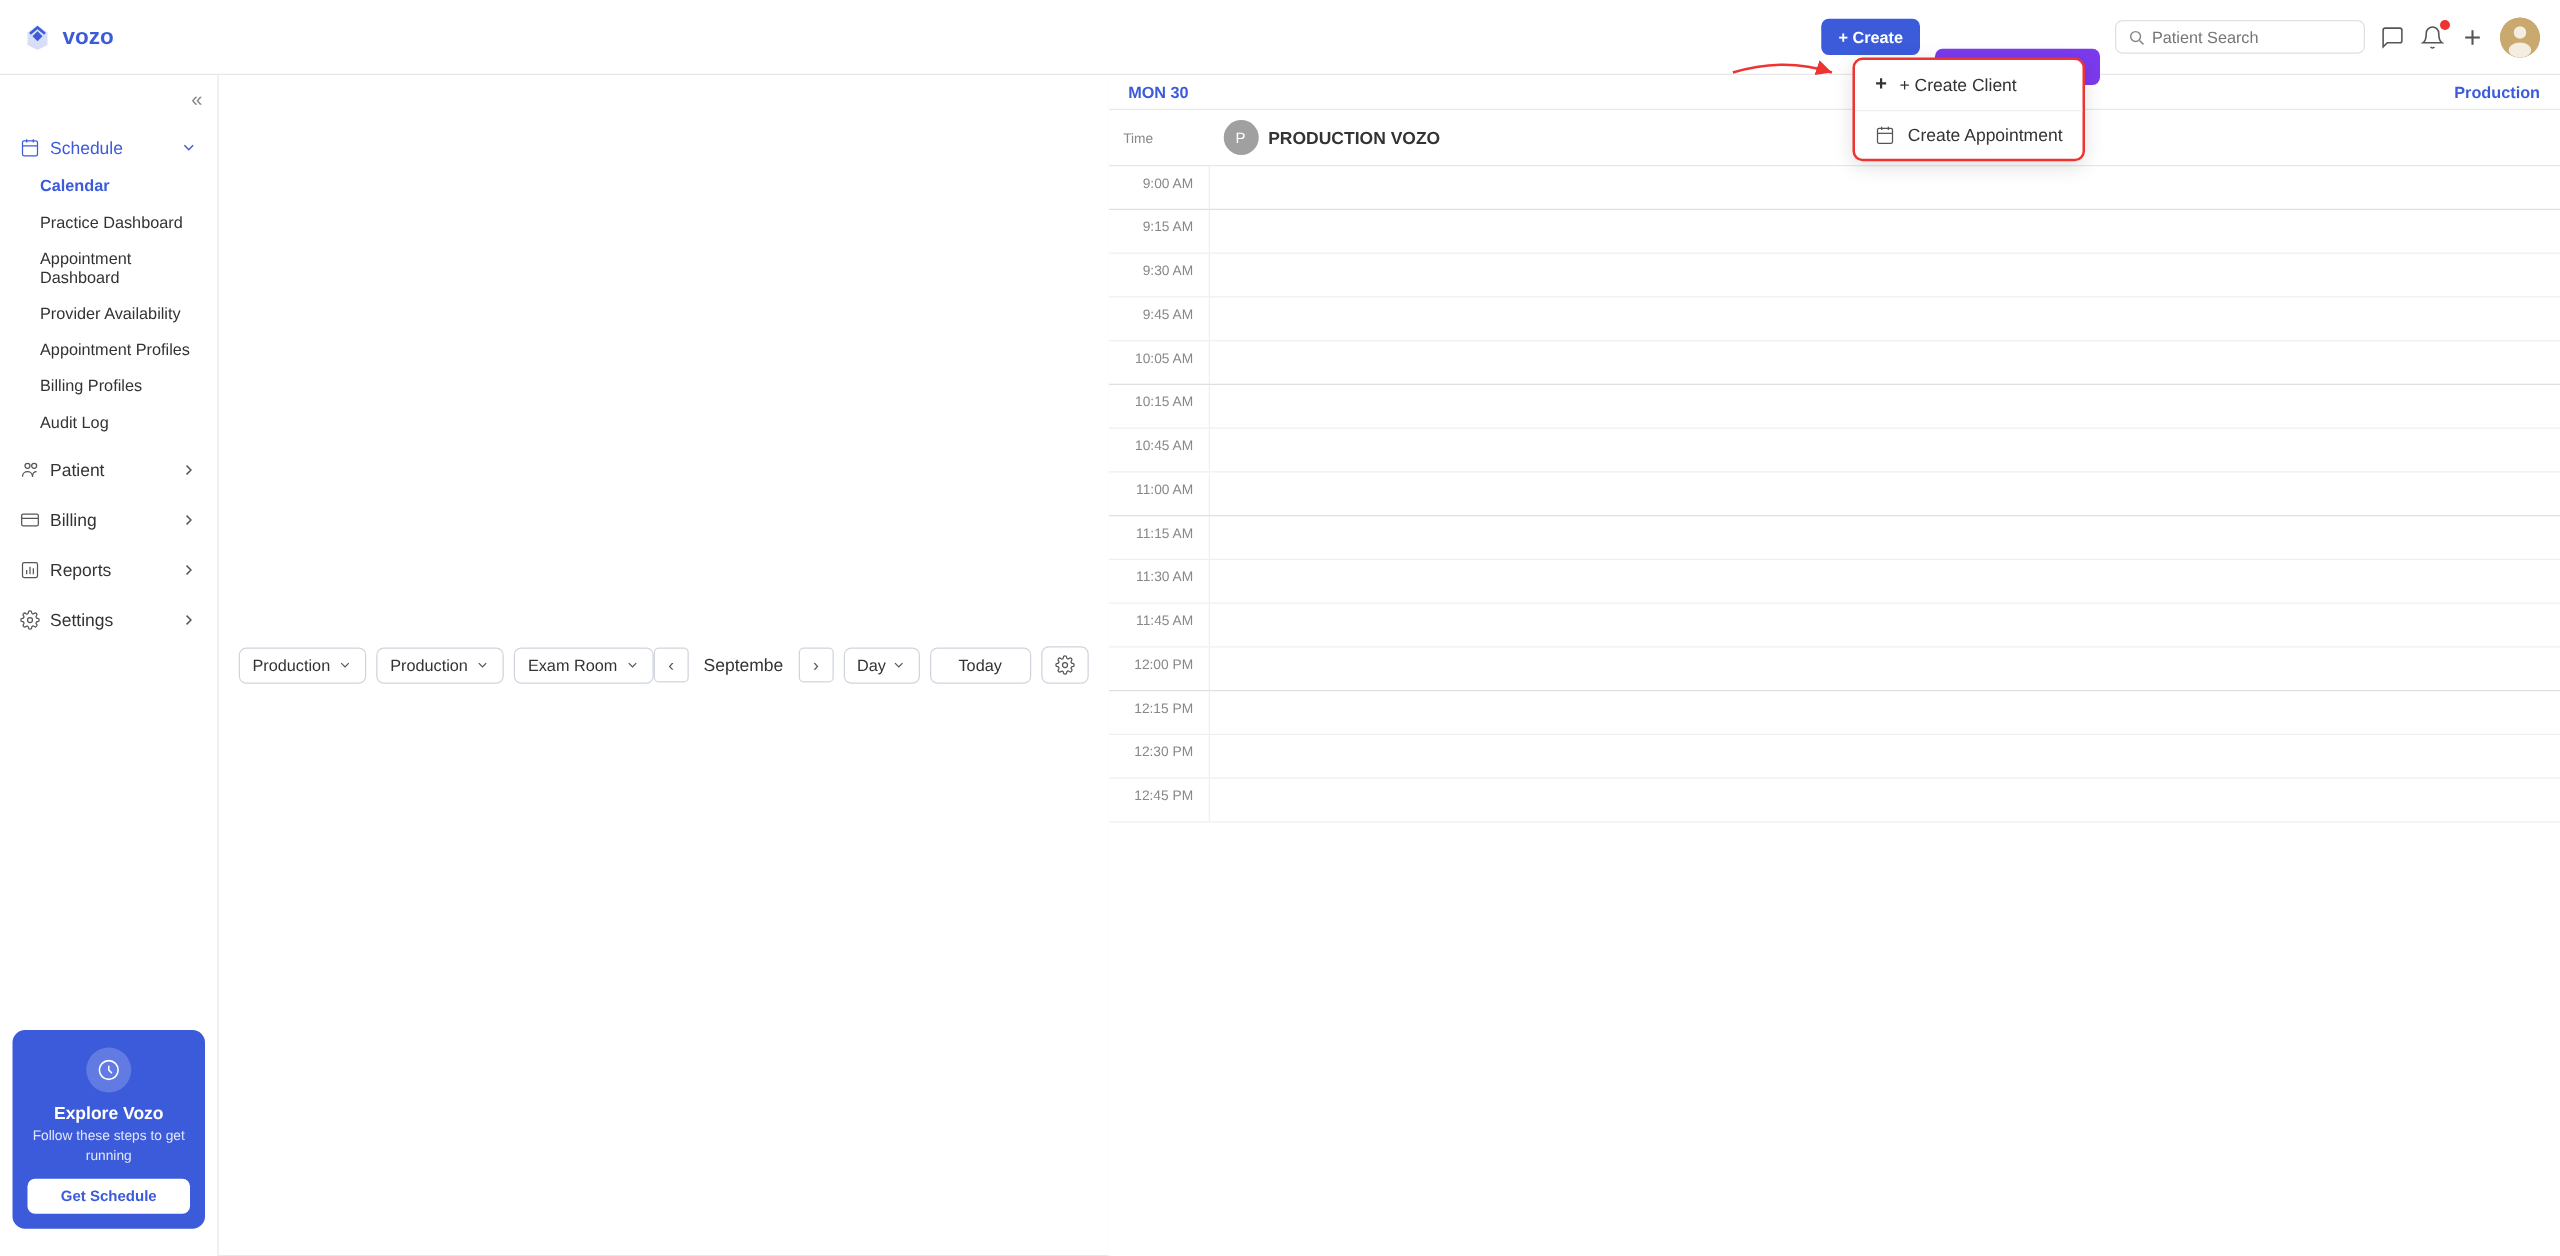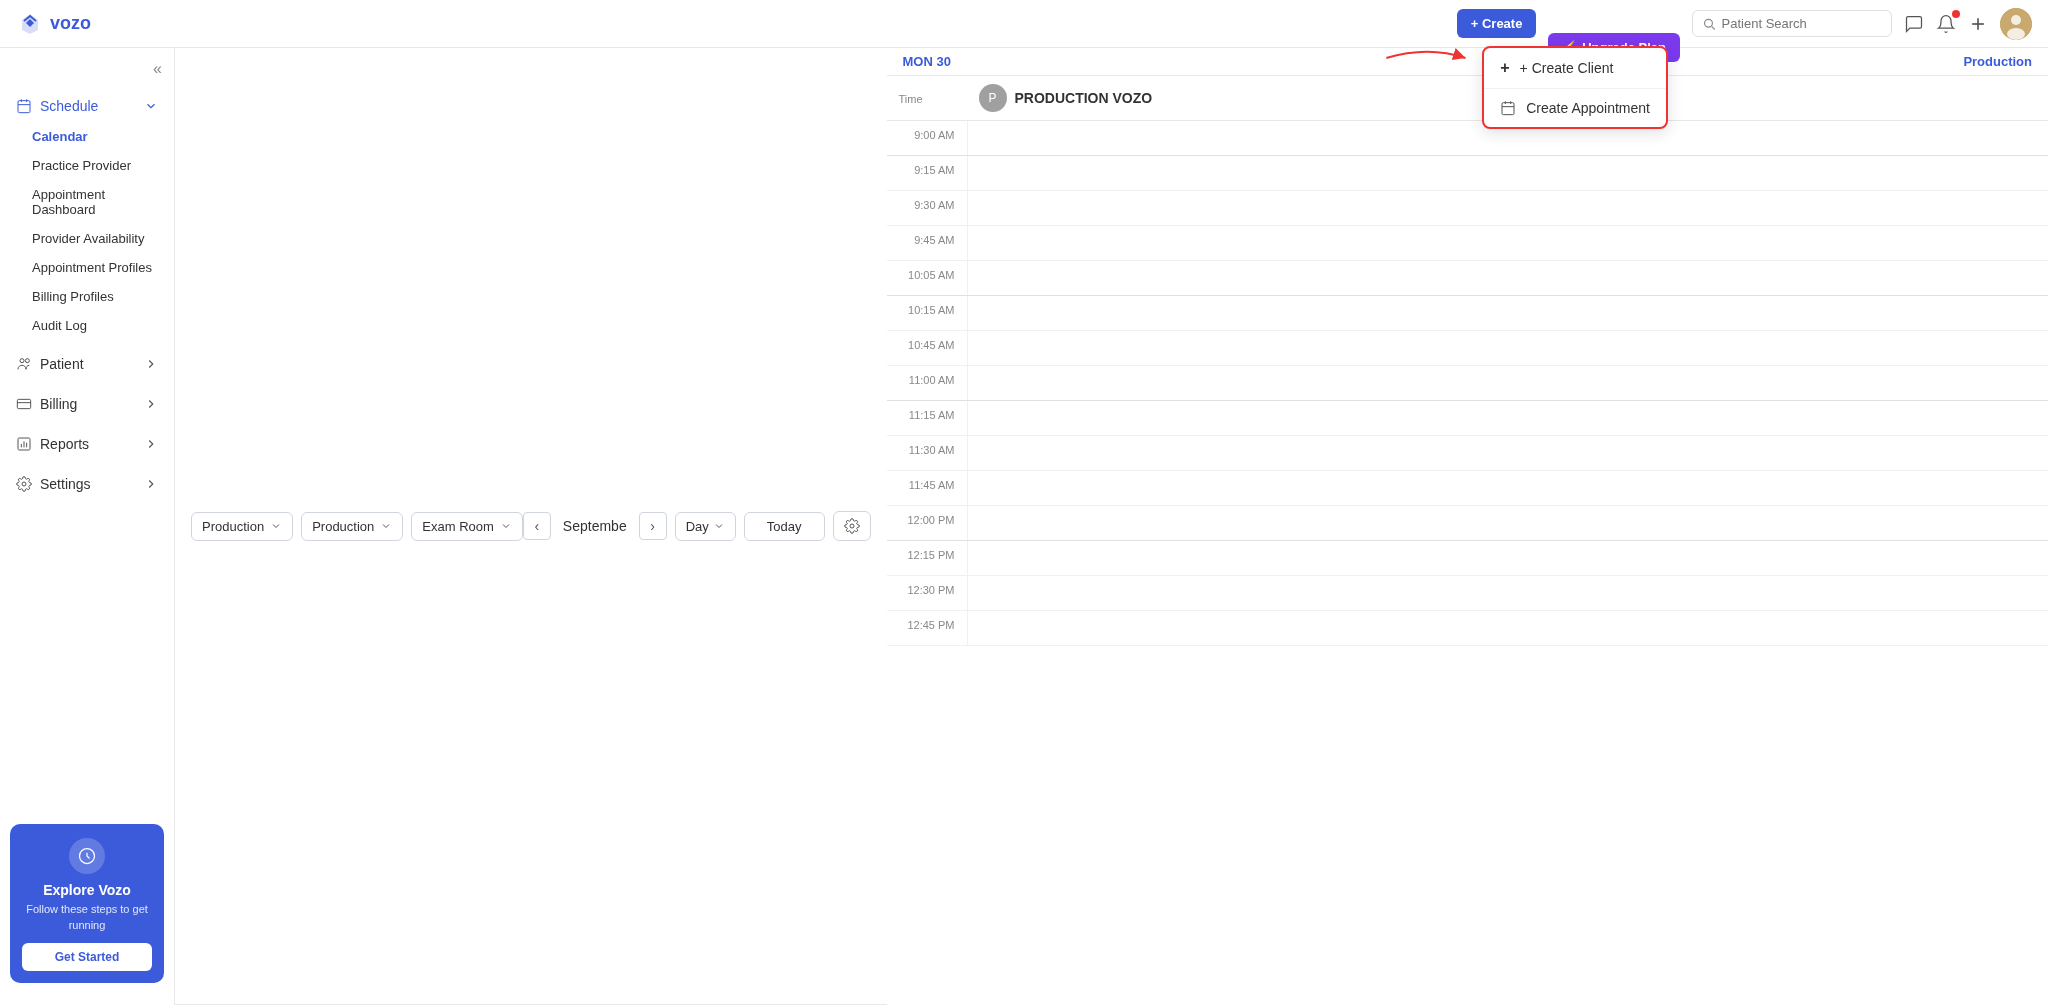--- a/index.html
+++ b/index.html
@@ -1,20 +1,20 @@
 <!DOCTYPE html>
 <html><head>
   <meta charset="utf-8">
   <style>
     * { box-sizing: border-box; margin: 0; padding: 0; }
     body { font-family: -apple-system, BlinkMacSystemFont, 'Segoe UI', sans-serif; background: #f5f6fa; display: flex; flex-direction: column; height: 100vh; overflow: hidden; }
 
     
     .top-nav {
-      height: 48px;
+      height: 60px;
       background: #fff;
       border-bottom: 1px solid #e8e8e8;
       display: flex;
       align-items: center;
       justify-content: space-between;
       padding: 0 16px;
       z-index: 100;
       position: relative;
     }
     .top-nav-left { display: flex; align-items: center; gap: 8px; }
@@ -469,21 +469,21 @@
             <line x1="8" y1="2" x2="8" y2="6" stroke="#3b5bdb" stroke-width="1.5"></line>
             <line x1="3" y1="10" x2="21" y2="10" stroke="#3b5bdb" stroke-width="1.5"></line>
           </svg>
           <span>Schedule</span>
         </div>
         <svg width="14" height="14" viewBox="0 0 24 24" fill="none">
           <polyline points="6 9 12 15 18 9" stroke="#3b5bdb" stroke-width="2"></polyline>
         </svg>
       </div>
       <div class="sidebar-sub-item active">Calendar</div>
-      <div class="sidebar-sub-item">Practice Provider</div>
+      <div class="sidebar-sub-item">Practice Dashboard</div>
       <div class="sidebar-sub-item">Appointment Dashboard</div>
       <div class="sidebar-sub-item">Provider Availability</div>
       <div class="sidebar-sub-item">Appointment Profiles</div>
       <div class="sidebar-sub-item">Billing Profiles</div>
       <div class="sidebar-sub-item">Audit Log</div>
     </div>
 
     <div class="sidebar-section">
       <div class="sidebar-nav-item">
         <div class="nav-left">
@@ -552,21 +552,21 @@
 
     <div class="explore-card">
       <div class="icon-circle">
         <svg width="20" height="20" viewBox="0 0 24 24" fill="none">
           <circle cx="12" cy="12" r="9" stroke="#fff" stroke-width="1.5"></circle>
           <path d="M12 8v4l3 3" stroke="#fff" stroke-width="1.5"></path>
         </svg>
       </div>
       <h4>Explore Vozo</h4>
       <p>Follow these steps to get running</p>
-      <button class="btn-get-started">Get Started</button>
+      <button class="btn-get-started">Get Schedule</button>
     </div>
   </div>
 
   <div class="content-area">
 
     <div class="calendar-toolbar">
       <div class="toolbar-left">
         <button class="dropdown-btn">
           <span>Production</span>
           <svg width="12" height="12" viewBox="0 0 24 24" fill="none">

